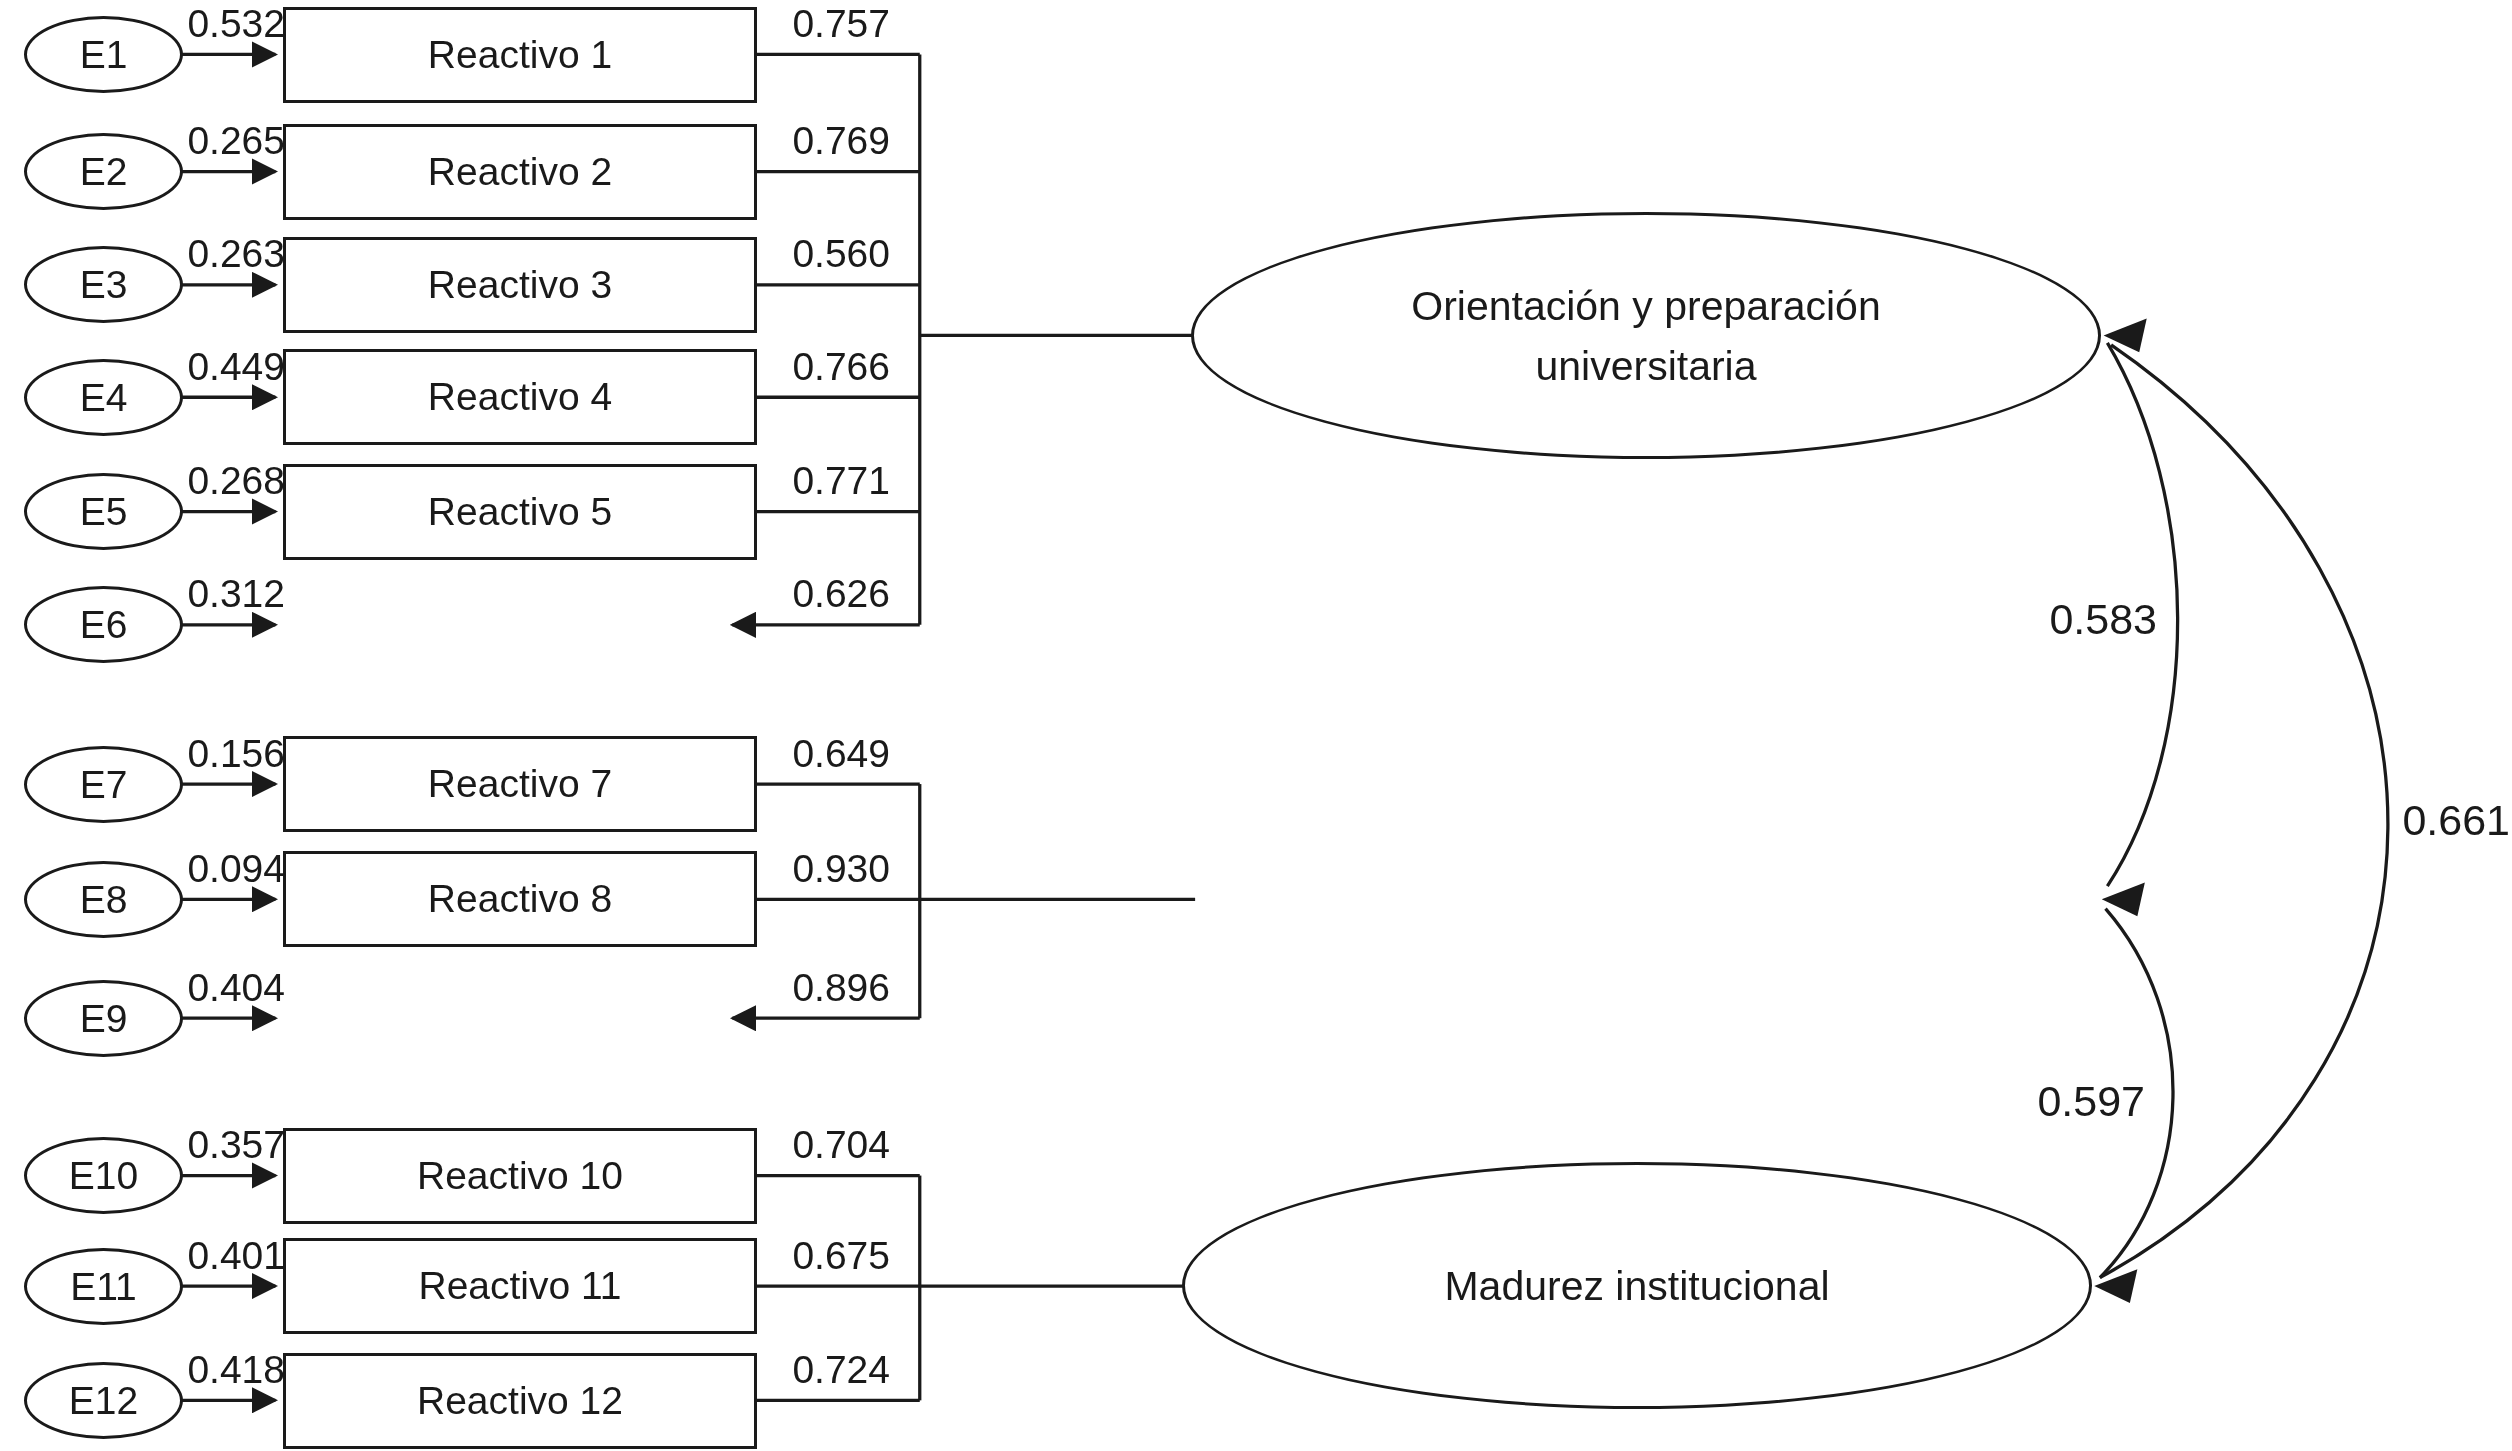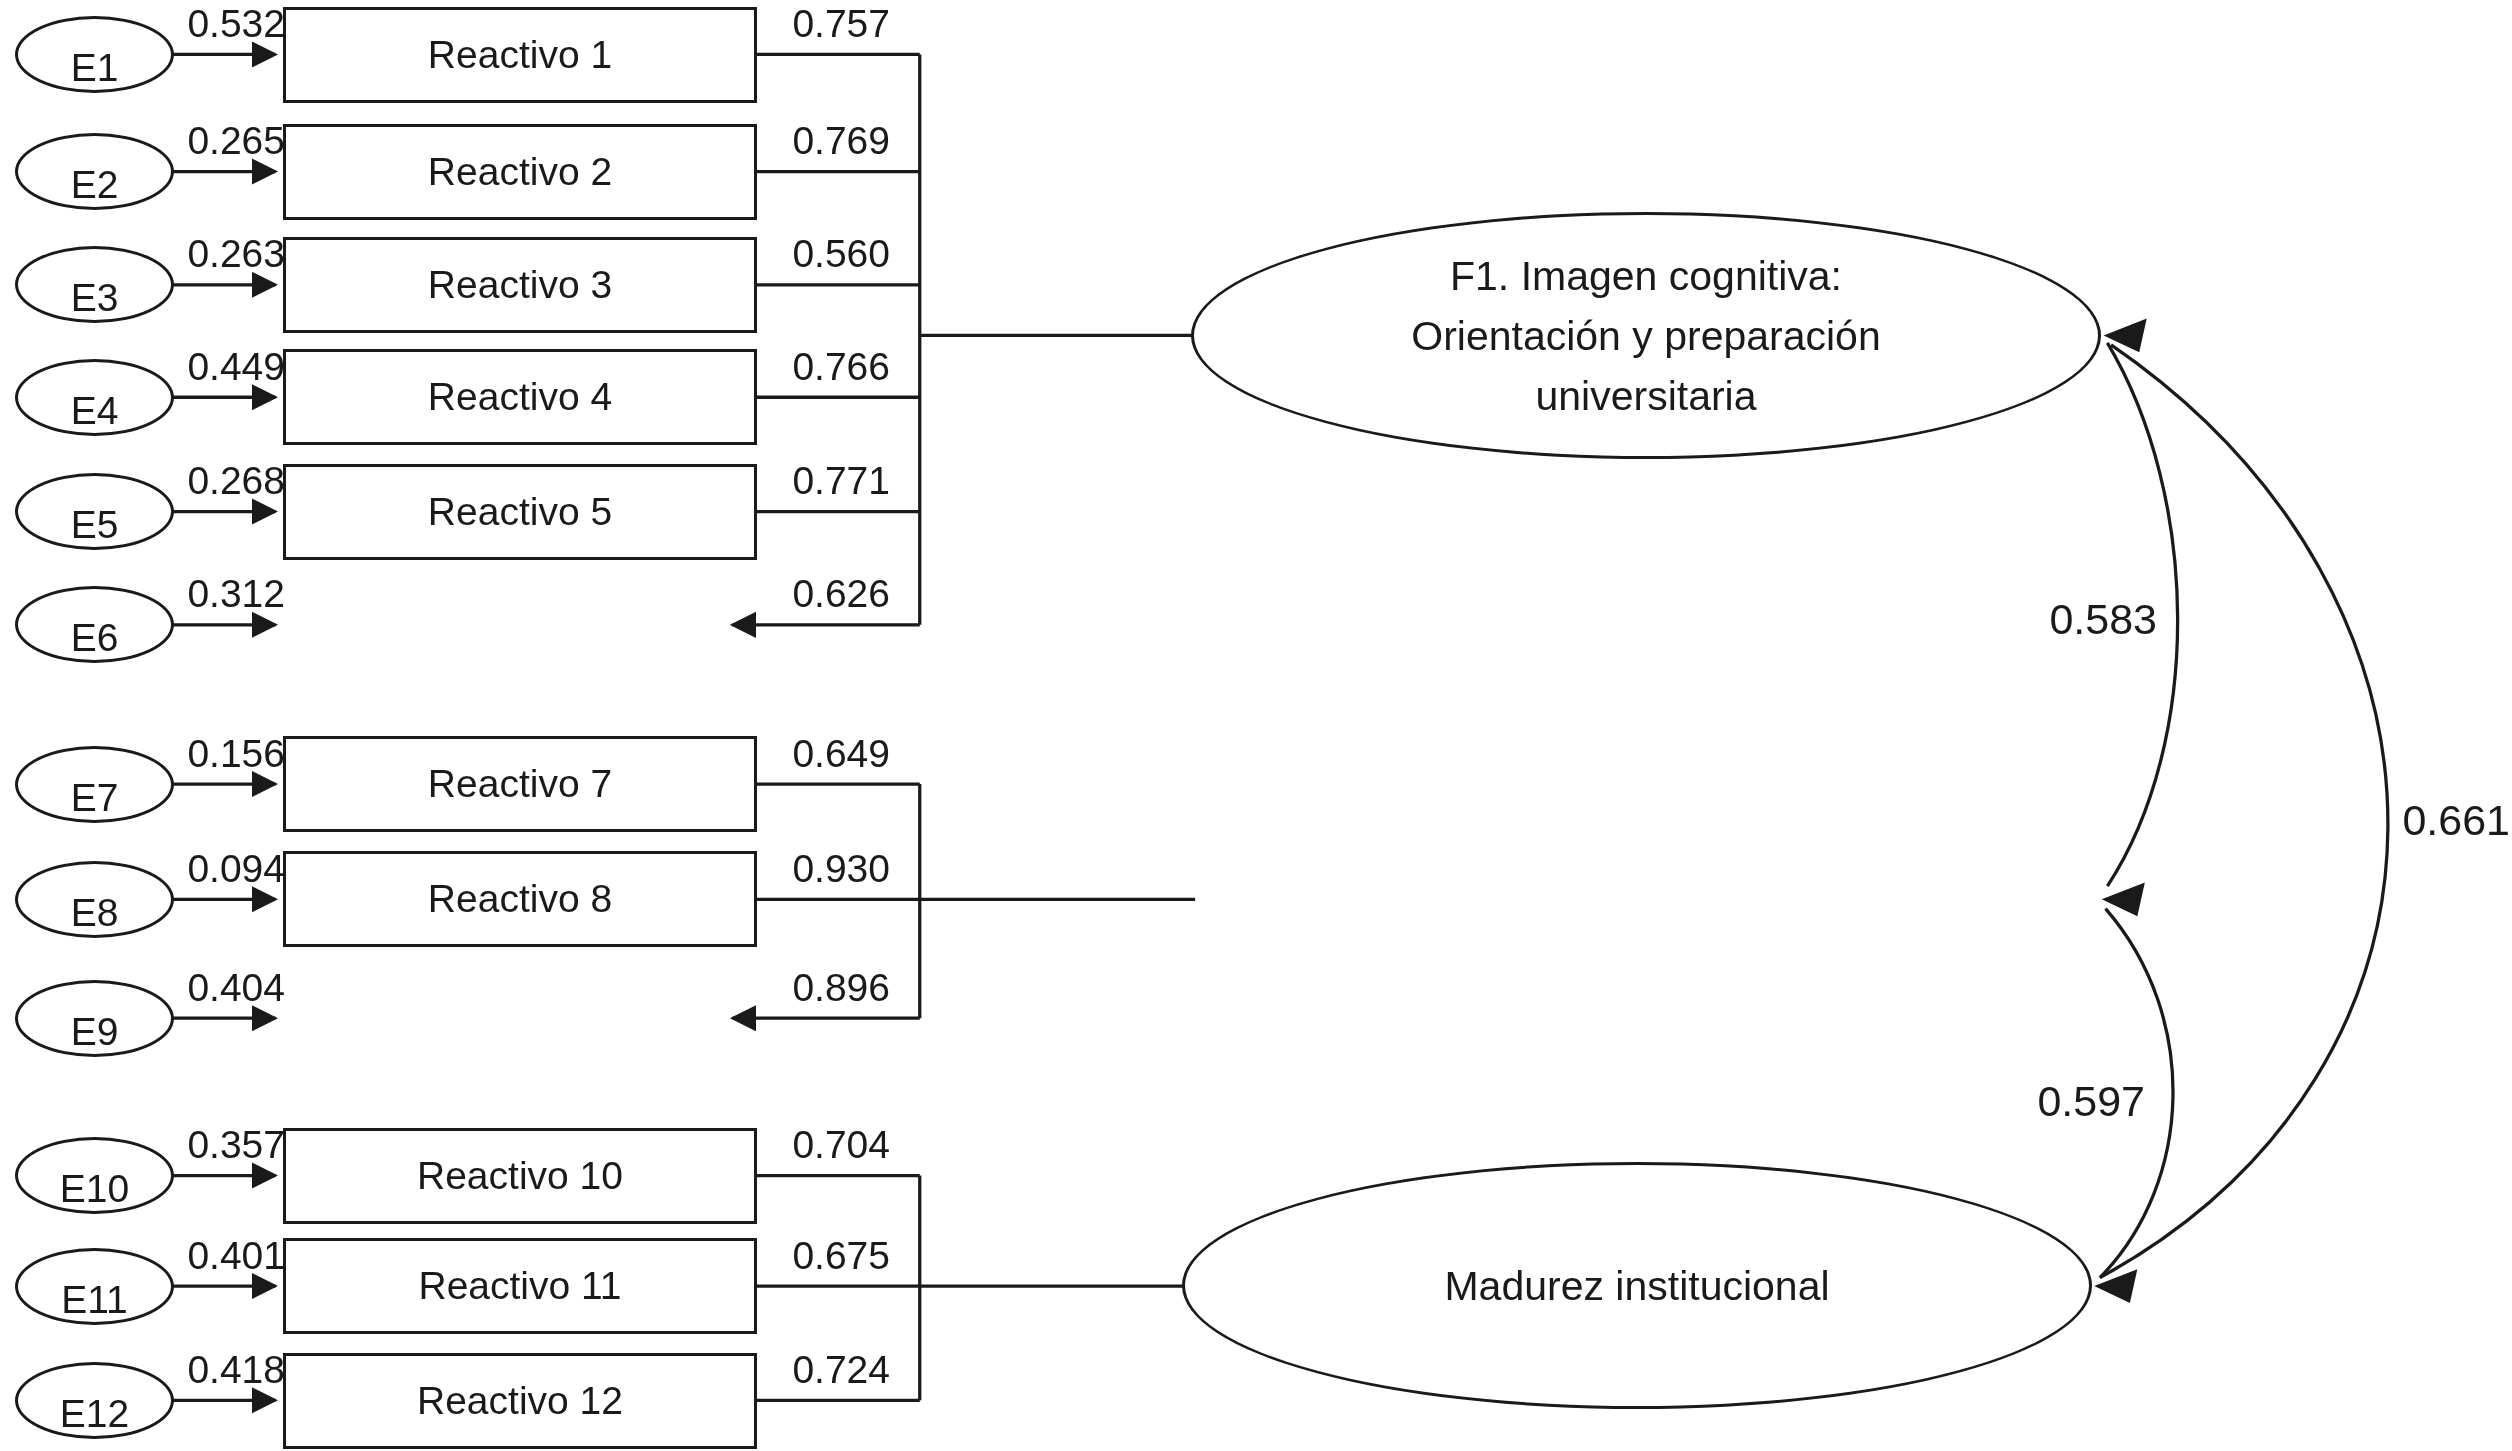--- a/index.html
+++ b/index.html
@@ -4,22 +4,22 @@
 <style>
   html,body{margin:0;padding:0;background:#ffffff;}
   body{
     width:2512px;height:1452px;position:relative;overflow:hidden;
     font-family:"Liberation Sans", sans-serif;color:#1a1a1a;
   }
   #stage{position:absolute;left:0;top:0;width:2512px;height:1452px;}
   svg.wires{position:absolute;left:0;top:0;z-index:1;}
   .node{position:absolute;z-index:2;display:flex;align-items:center;justify-content:center;
         box-sizing:border-box;background:#ffffff;text-align:center;}
-  .err-ell{left:15px;width:159px;height:77px;border:3.7px solid #1a1a1a;border-radius:50%;
-           font-size:39px;align-items:flex-end;}
+  .err-ell{left:24px;width:159px;height:77px;border:3.7px solid #1a1a1a;border-radius:50%;
+           font-size:39px;}
   .item-box{left:283px;width:474px;height:96px;border:3.7px solid #1a1a1a;font-size:39px;}
   .factor-ell{border:3.7px solid #1a1a1a;border-radius:50%;flex-direction:column;
               font-size:41px;line-height:60px;}
   .num{position:absolute;z-index:3;font-size:39px;line-height:41px;text-align:right;
        background:transparent;}
   .evar{left:173px;width:112px;}
   .load{left:768px;width:122px;}
   .corr{font-size:43px;width:131px;}
 </style>
 </head>
@@ -174,21 +174,20 @@
   <div class="num load" style="top:460px">0.771</div>
   <div class="num load" style="top:573px">0.626</div>
   <div class="num load" style="top:733px">0.649</div>
   <div class="num load" style="top:848px">0.930</div>
   <div class="num load" style="top:967px">0.896</div>
   <div class="num load" style="top:1124px">0.704</div>
   <div class="num load" style="top:1235px">0.675</div>
   <div class="num load" style="top:1349px">0.724</div>
 
   <div class="node factor-ell" style="left:1191px;top:212px;width:910px;height:247px">
-    <span>F1. Imagen cognitiva:</span>
     <span>Orientación y preparación</span>
     <span>universitaria</span>
   </div>
   <div class="node factor-ell" style="left:1182px;top:1162px;width:910px;height:247px">
     <span>Madurez institucional</span>
   </div>
 
   <div class="num corr" style="left:2026px;top:599px">0.583</div>
   <div class="num corr" style="left:2014px;top:1081px">0.597</div>
   <div class="num corr" style="left:2379px;top:800px">0.661</div>

